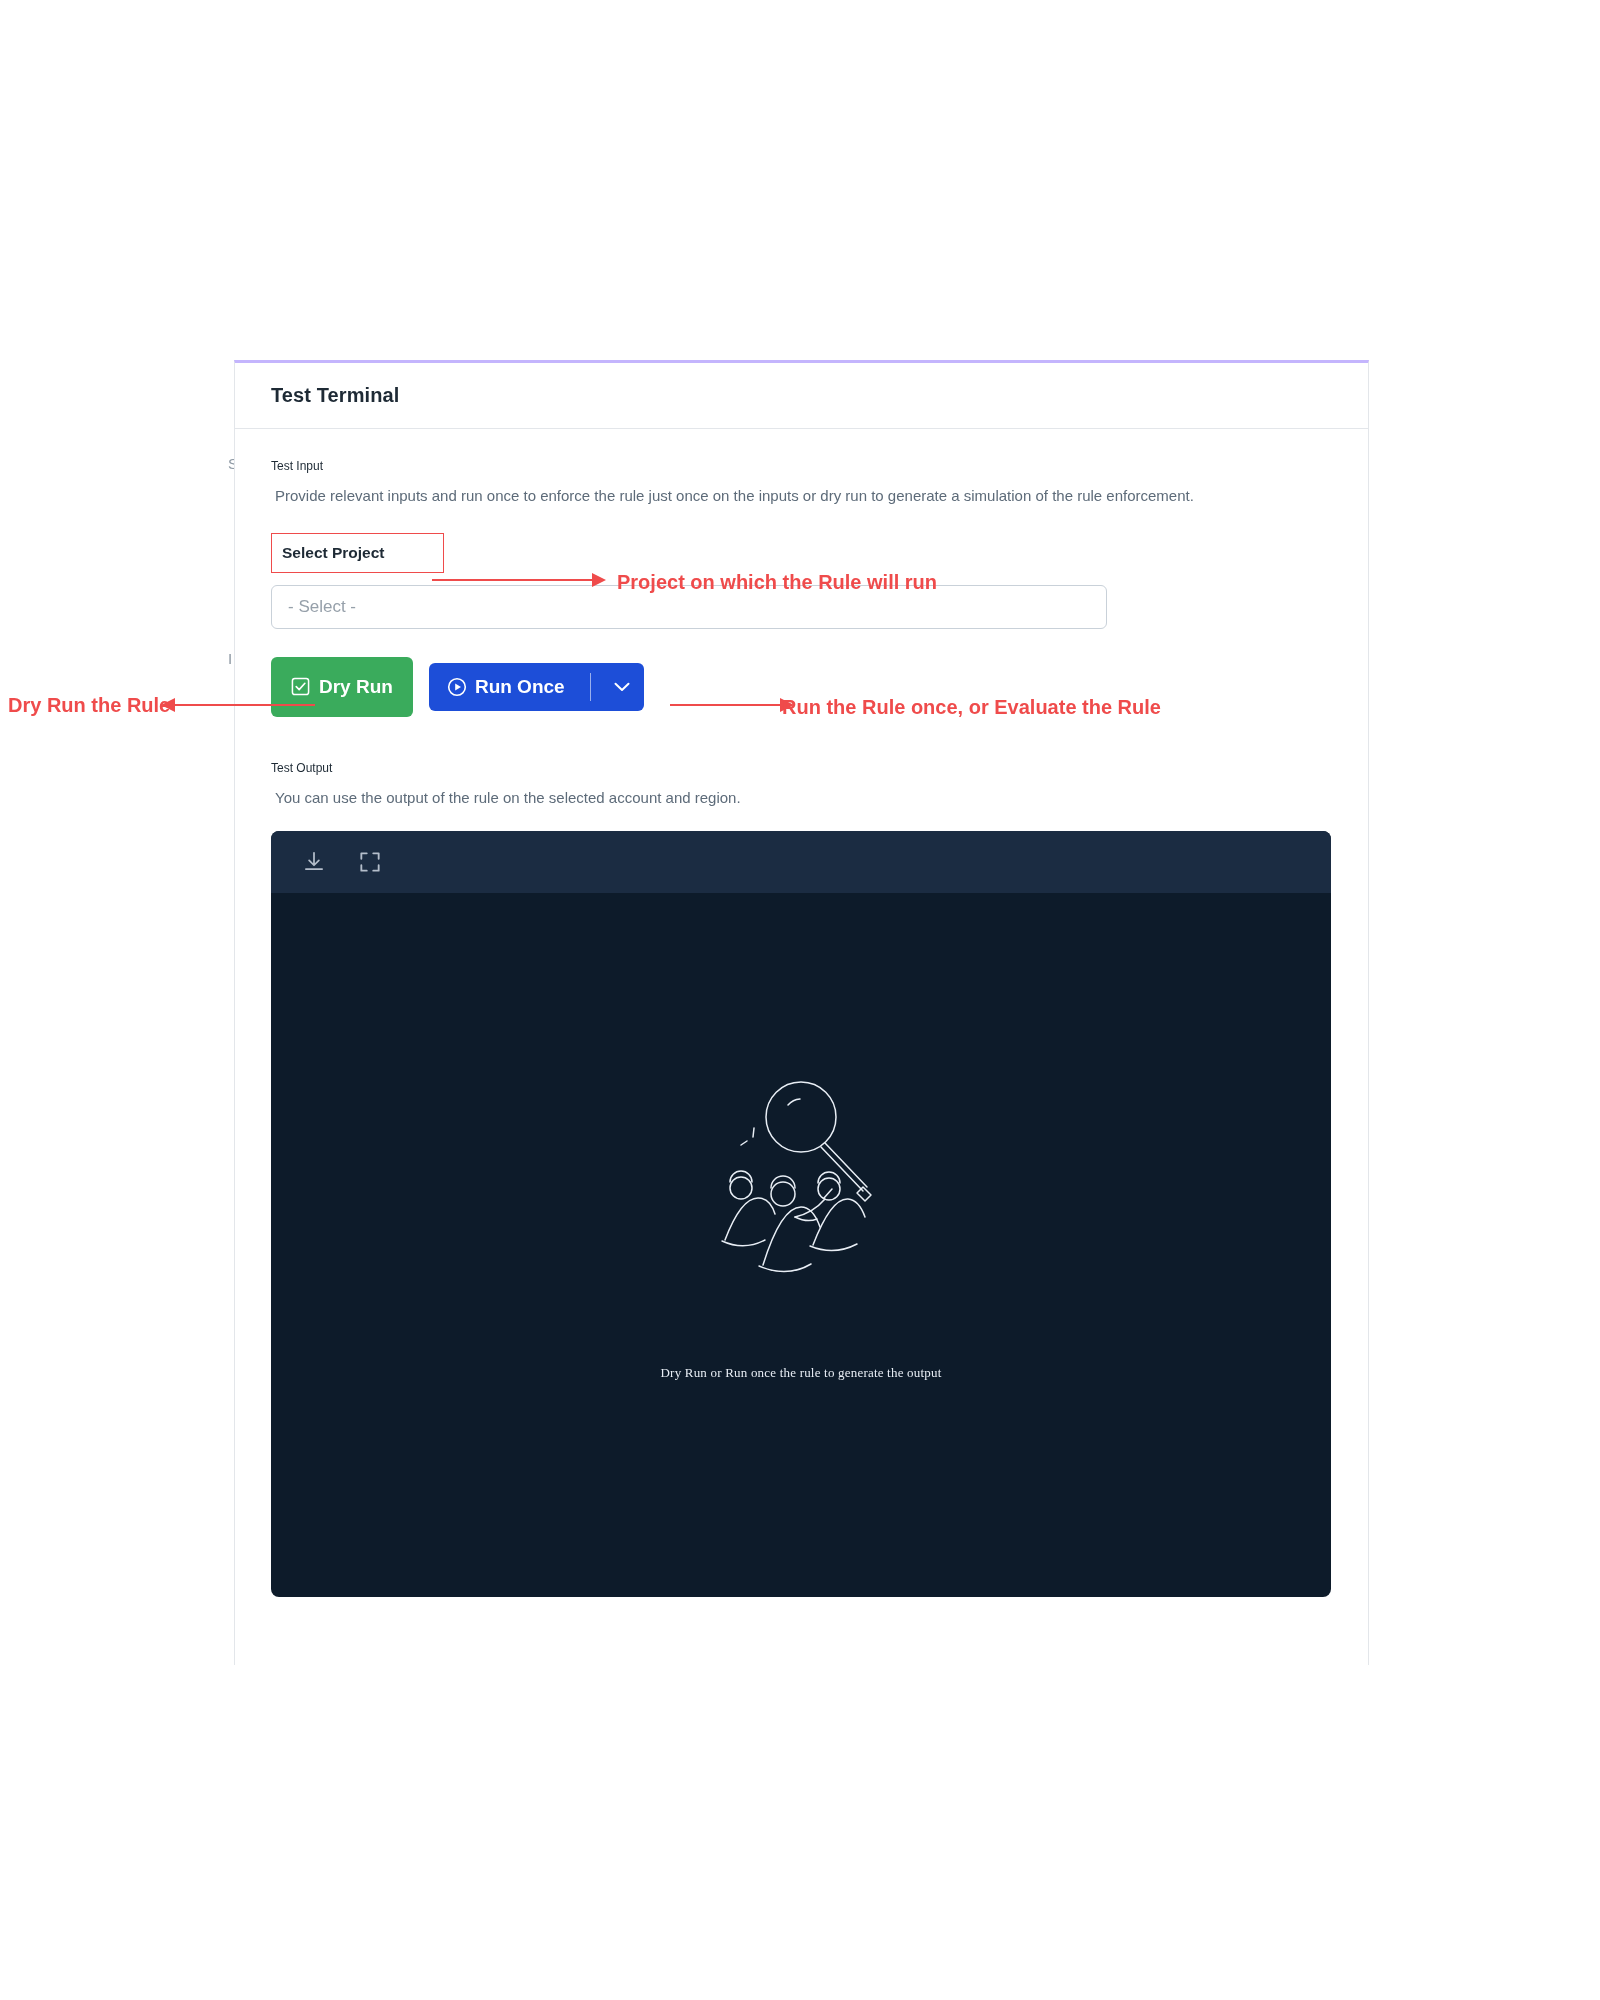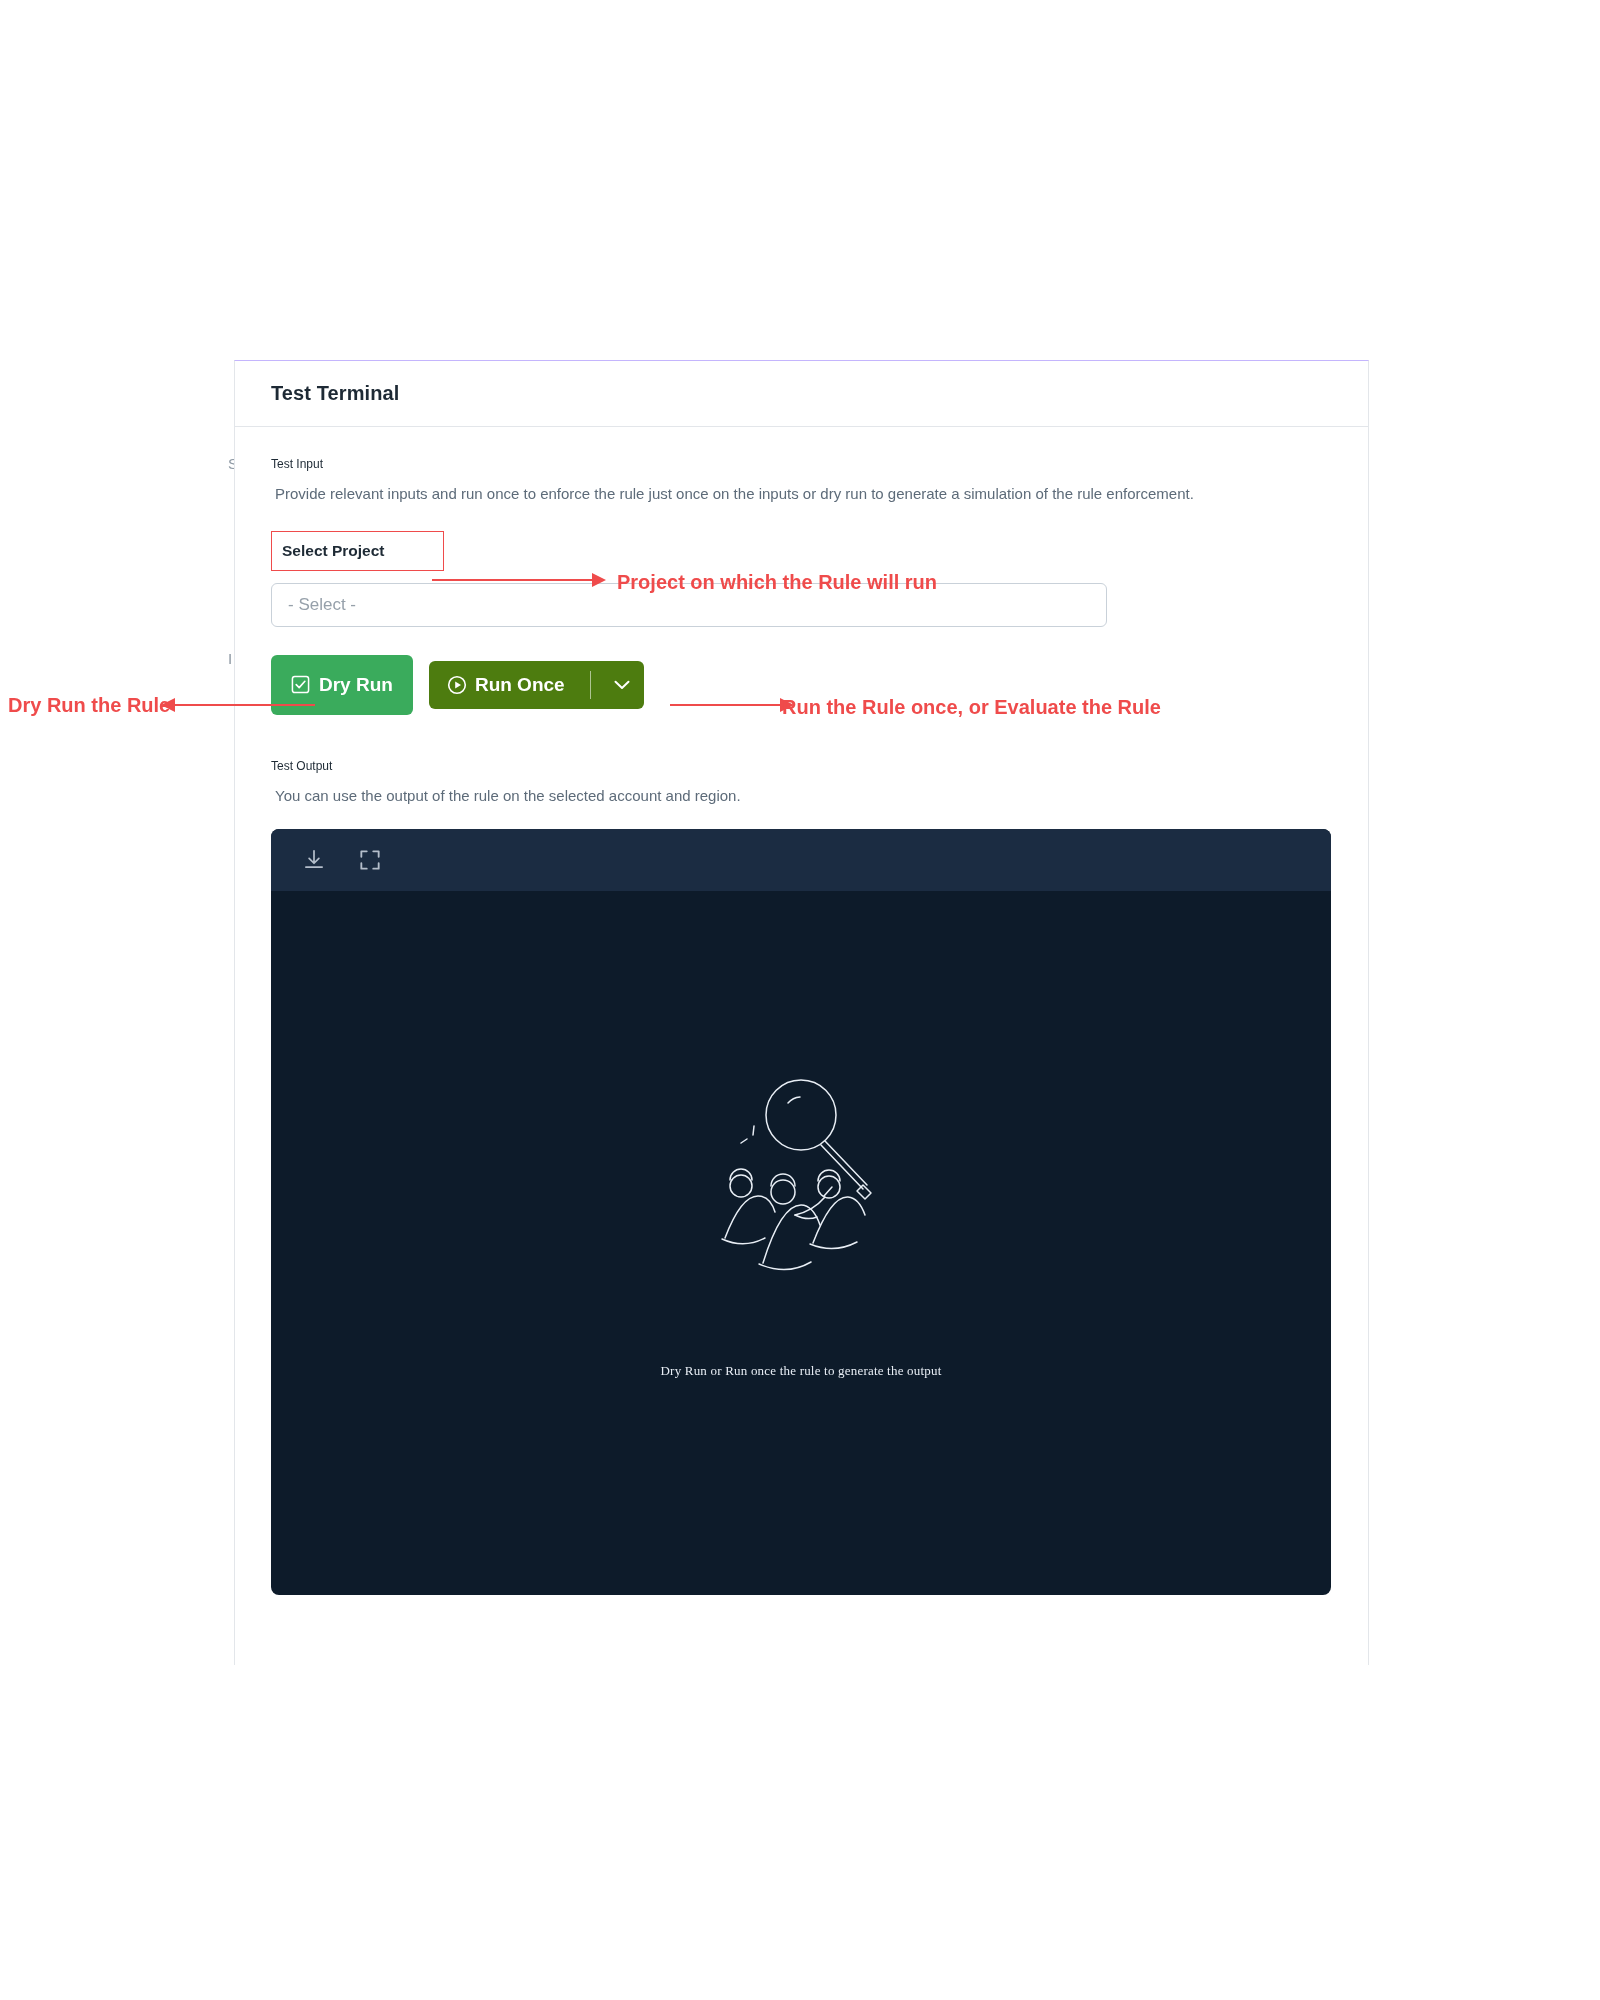--- a/index.html
+++ b/index.html
@@ -17,21 +17,21 @@
 
   
   .panel {
     position: absolute;
     left: 234px;
     top: 360px;
     width: 1135px;
     background: #ffffff;
     border-left: 1px solid #e3e6ea;
     border-right: 1px solid #e3e6ea;
-    border-top: 1px solid #c4b5fd;
+    border-top: 3px solid #c4b5fd;
     height: 1305px;
     box-sizing: border-box;
   }
 
   .panel-header {
     height: 66px;
     border-bottom: 1px solid #e3e6ea;
     display: flex;
     align-items: center;
     padding-left: 36px;
@@ -113,21 +113,21 @@
     cursor: pointer;
     box-sizing: border-box;
   }
   .btn-dry {
     background: #3aab5c;
     height: 60px;
     padding: 0 20px;
     gap: 9px;
   }
   .btn-run {
-    background: #4d7c0f;
+    background: #1d4ed8;
     height: 48px;
     margin-left: 16px;
     padding: 0 0 0 18px;
     gap: 9px;
   }
   .btn-run .divider {
     width: 1px;
     height: 28px;
     background: rgba(255,255,255,0.55);
     margin: 0 0 0 16px;

